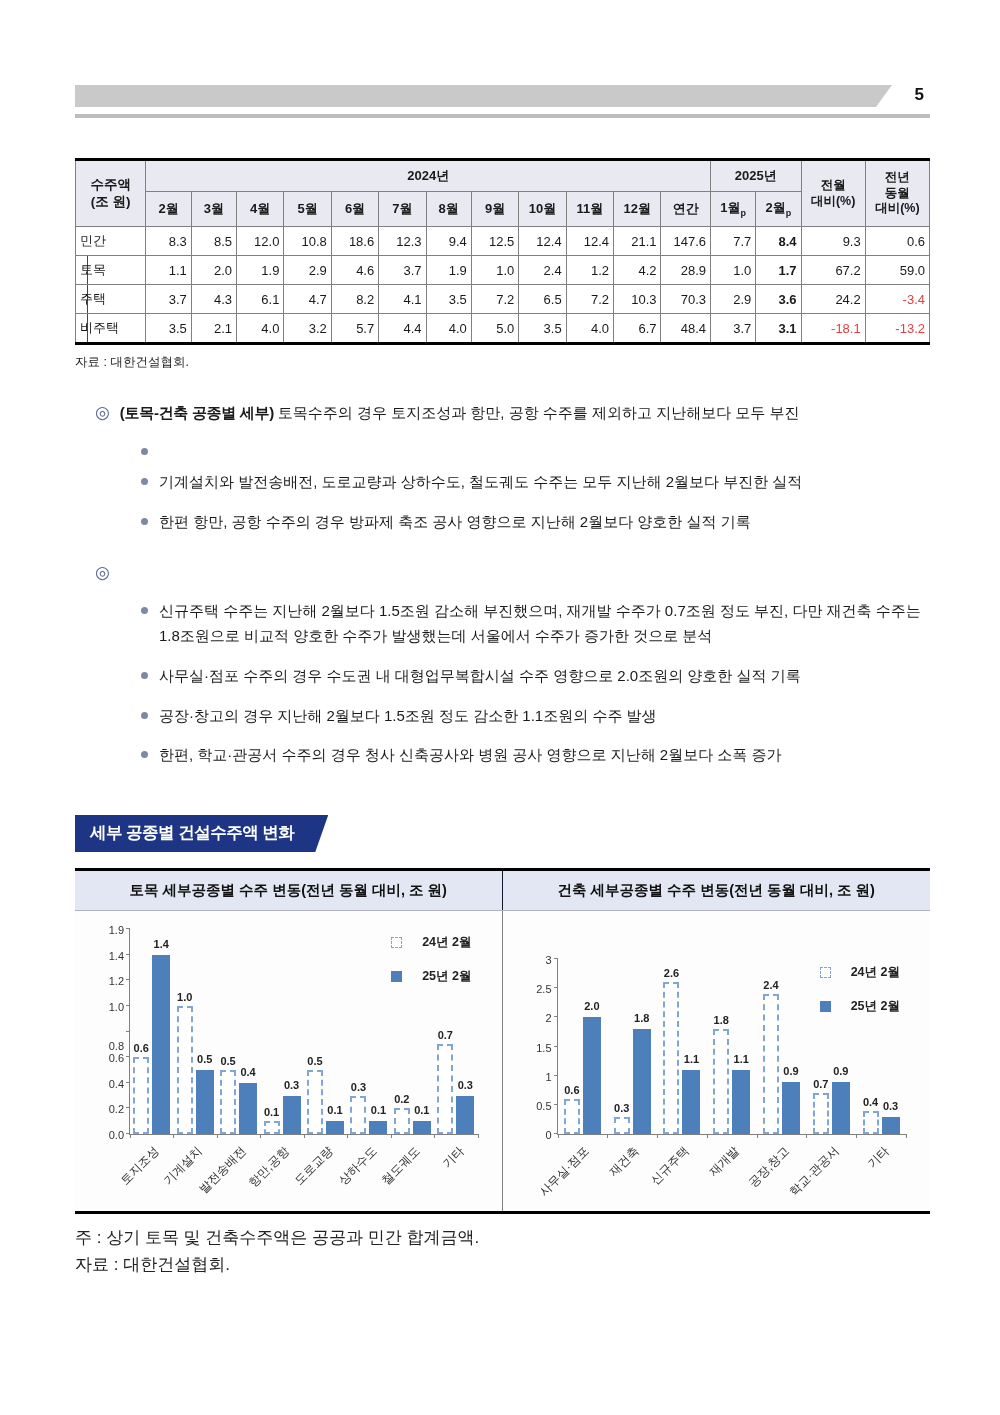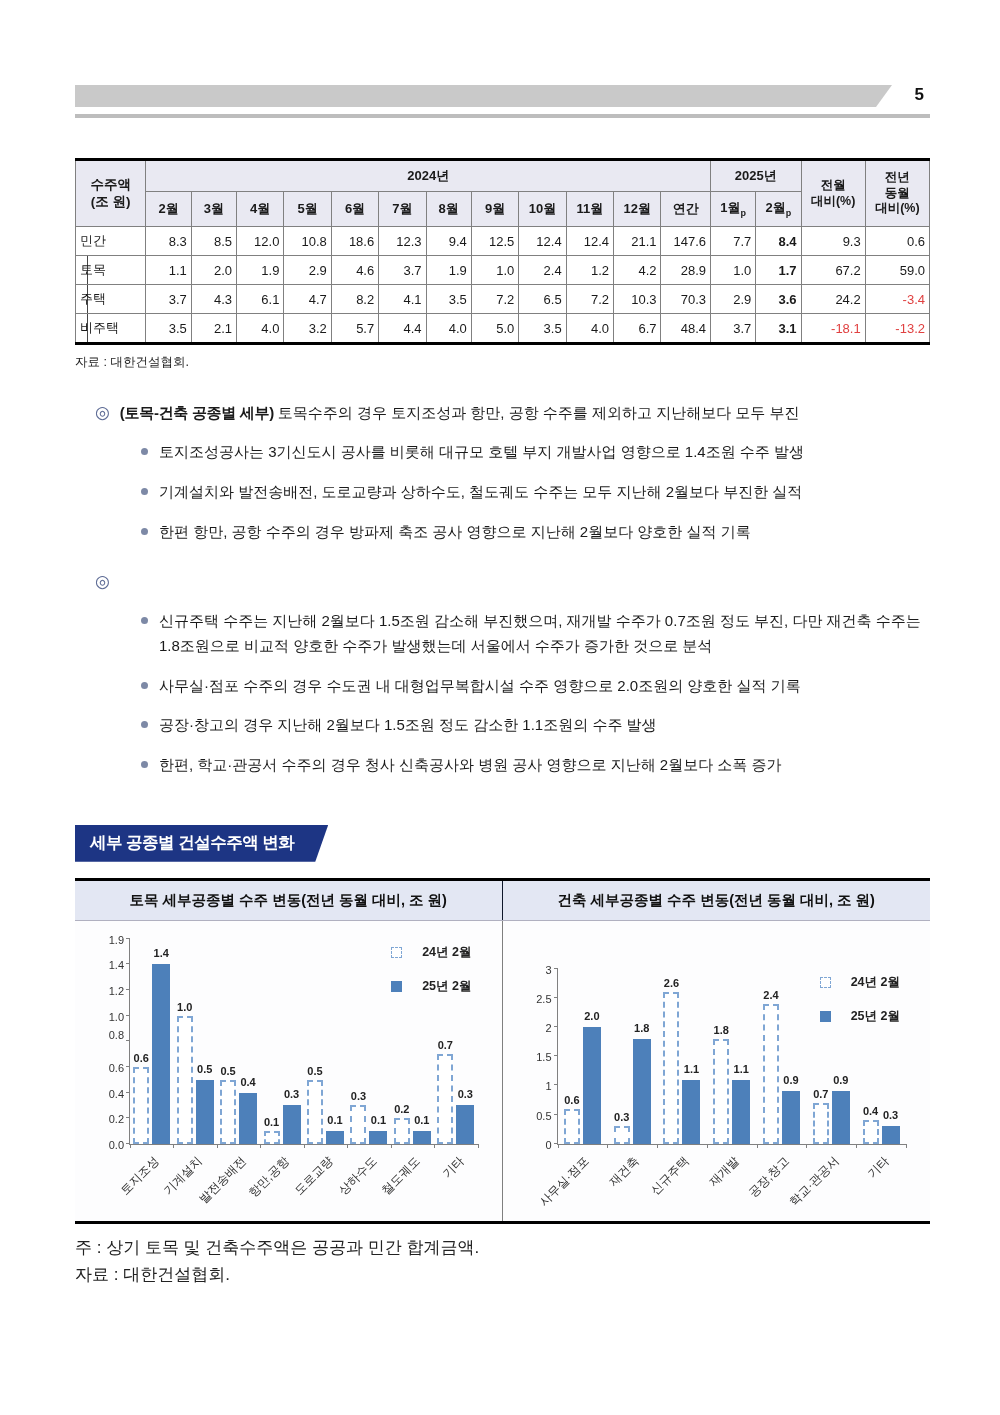--- a/index.html
+++ b/index.html
@@ -209,21 +209,20 @@
   <div class="src-note">자료 : 대한건설협회.</div>
 
   <div class="sections" id="sections">
       <div class="section">
         <div class="sec-head">
           <span class="mk">◎</span>
           <span class="sec-tx"><b>(토목-건축 공종별 세부) </b>토목수주의 경우 토지조성과 항만, 공항 수주를 제외하고 지난해보다 모두 부진</span>
         </div>
         <div class="item">
           <span class="dot"></span>
-          <span class="itx">토지조성공사는 3기신도시 공사를 비롯해 대규모 호텔 부지 개발사업 영향으로 1.4조원 수주 발생</span>
         </div>
         <div class="item">
           <span class="dot"></span>
           <span class="itx">기계설치와 발전송배전, 도로교량과 상하수도, 철도궤도 수주는 모두 지난해 2월보다 부진한 실적</span>
         </div>
         <div class="item">
           <span class="dot"></span>
           <span class="itx">한편 항만, 공항 수주의 경우 방파제 축조 공사 영향으로 지난해 2월보다 양호한 실적 기록</span>
         </div>
       </div>
@@ -262,21 +261,21 @@
           <div class="chart-wrap">
             <div class="plot" style="height: 205px;">
               <div class="ytick" style="bottom: -7px;">0.0</div>
               <div class="ymark" style="bottom: 0px;"></div>
               <div class="ytick" style="bottom: 18.625px;">0.2</div>
               <div class="ymark" style="bottom: 25.625px;"></div>
               <div class="ytick" style="bottom: 44.25px;">0.4</div>
               <div class="ymark" style="bottom: 51.25px;"></div>
               <div class="ytick" style="bottom: 69.875px;">0.6</div>
               <div class="ymark" style="bottom: 76.875px;"></div>
-              <div class="ytick" style="bottom: 103px;">0.8</div>
+              <div class="ytick" style="bottom: 82px;">0.8</div>
               <div class="ymark" style="bottom: 102.5px;"></div>
               <div class="ytick" style="bottom: 121.125px;">1.0</div>
               <div class="ymark" style="bottom: 128.125px;"></div>
               <div class="ytick" style="bottom: 146.75px;">1.2</div>
               <div class="ymark" style="bottom: 153.75px;"></div>
               <div class="ytick" style="bottom: 172.375px;">1.4</div>
               <div class="ymark" style="bottom: 179.375px;"></div>
               <div class="ytick" style="bottom: 198px;">1.9</div>
               <div class="ymark" style="bottom: 205px;"></div>
               <div class="xmark" style="left: 0%;"></div>

